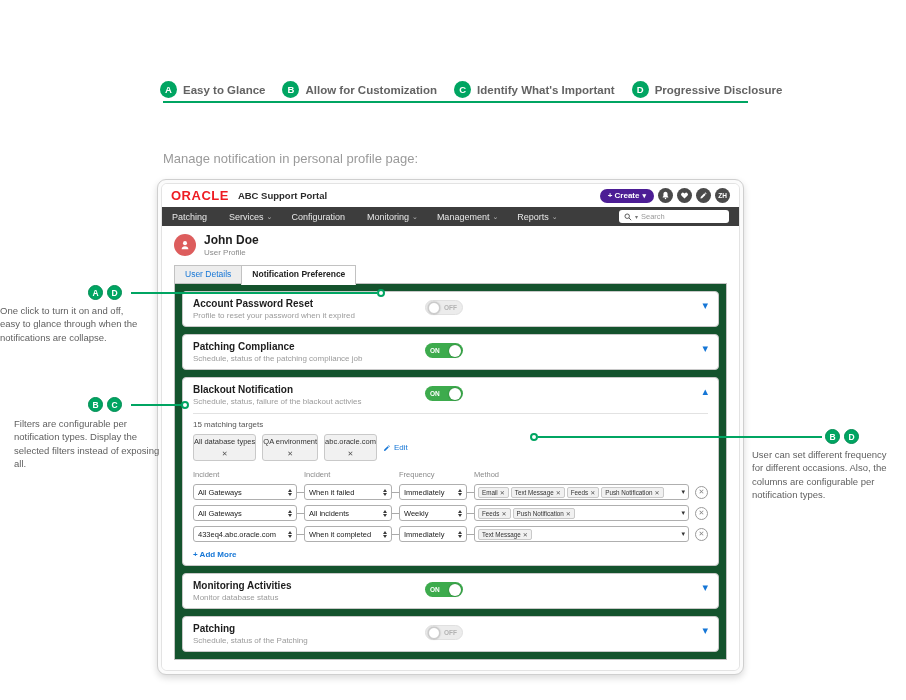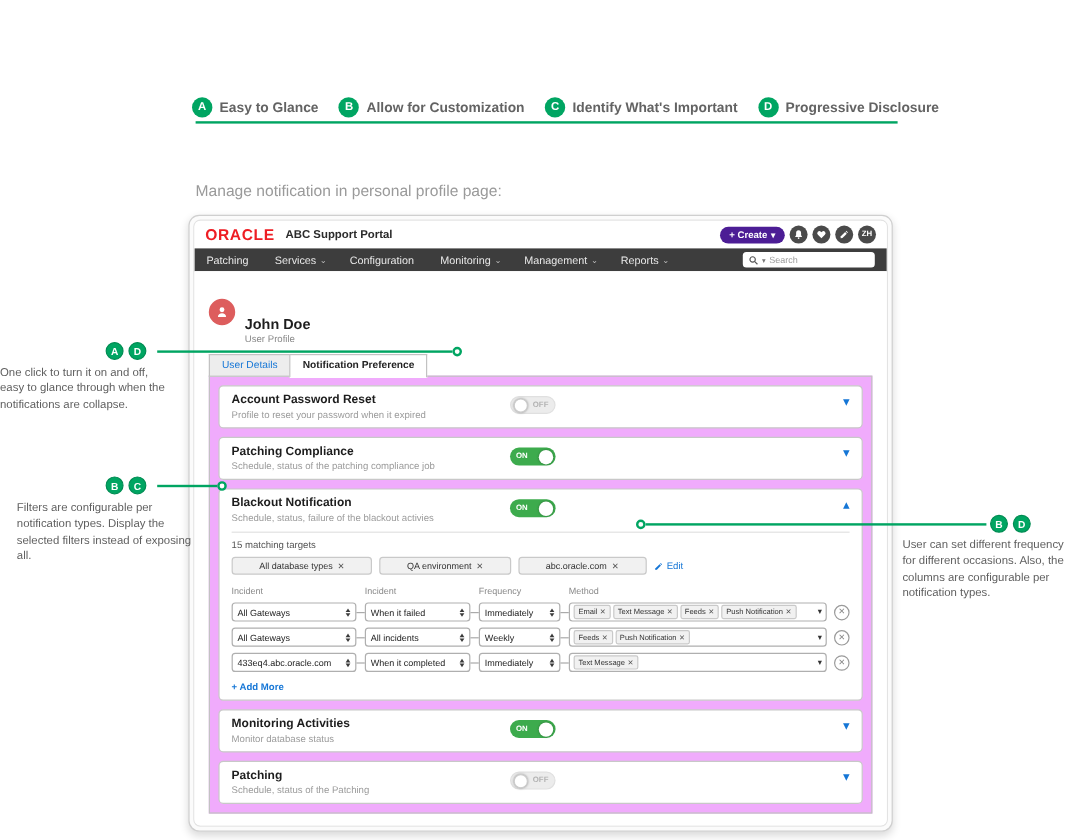--- a/index.html
+++ b/index.html
@@ -41,29 +41,29 @@
   .nav-caret { font-size:7px; color:#bdbdbd; }
   .nav-search { margin-left:auto; width:110px; height:13px; background:#fff; border-radius:3px;
     display:flex; align-items:center; gap:3px; padding:0 5px; }
   .search-caret { font-size:6px; color:#777; }
   .search-ph { font-size:7.5px; color:#9a9a9a; }
 
   .content { background:#fff; padding:7px 12px 10px; }
   .profile-row { display:flex; align-items:center; gap:8px; }
   .profile-avatar { width:22px; height:22px; border-radius:50%; background:#dd5d5d; display:flex;
     align-items:center; justify-content:center; }
-  .profile-name { font-size:12px; font-weight:bold; color:#1e1e1e;margin-top:30px; }
+  .profile-name { font-size:12px; font-weight:bold; color:#1e1e1e; }
   .profile-sub { font-size:8px; color:#8a8a8a; margin-top:1px; }
 
   .tabs { display:flex; margin-top:8px; position:relative; z-index:2; }
   .tab { font-size:8.5px; padding:3px 10px 4px; border:1px solid #c2c2c2; cursor:pointer; background:#ededed; }
   .tab.inactive { color:#1576d6; border-right:none; }
   .tab.active { background:#fff; color:#222; font-weight:bold; border-bottom:1px solid #fff; margin-bottom:-1px; }
 
-  .panel { border:1px solid #c2c2c2; background:#f0abfc; padding:7px; margin-top:-1px; }
+  .panel { border:1px solid #c2c2c2; background:#14532d; padding:7px; margin-top:-1px; }
 
   .card { position:relative; border:1px solid #c8c8c8; border-radius:4px; background:#fff;
     padding:6px 10px; margin-bottom:7px; min-height:34px; }
   .card:last-child { margin-bottom:0; }
   .card-title { font-size:10px; font-weight:bold; color:#1d1d1d; }
   .card-sub { font-size:8px; color:#9b9b9b; margin-top:2px; }
   .chev { position:absolute; right:10px; top:8px; font-size:11px; color:#1576d6; cursor:pointer; line-height:1; }
 
   .toggle { position:absolute; left:242px; top:8px; width:38px; height:15px; border-radius:8px;
     display:flex; align-items:center; padding:0 2px; cursor:pointer; }
@@ -74,21 +74,21 @@
   .toggle[data-state="off"] .tlabel { order:1; color:#b3b3b3; margin-left:4px; }
   .toggle[data-state="on"] { background:#3dab4d; justify-content:space-between; }
   .toggle[data-state="on"] .knob { order:1; background:#fff; }
   .toggle[data-state="on"] .tlabel { order:0; color:#fff; margin-left:3px; }
 
   
   .divider { border-top:1px solid #e2e2e2; margin-top:7px; }
   .targets { font-size:8px; color:#555; margin:6px 0 5px; }
   .chips-row { display:flex; align-items:center; gap:6px; }
   .chip { display:flex; align-items:center; gap:4px; background:#f1f1f1; border:1px solid #c9c9c9;
-    border-radius:3px; padding:2px 22px; font-size:7.5px; color:#333; }
+    border-radius:3px; padding:2px 0; font-size:7.5px; color:#333;flex-direction:column; }
   .chip-x { font-size:7px; color:#555; cursor:pointer; }
   .edit-link { display:flex; align-items:center; gap:3px; color:#1576d6; font-size:8px; cursor:pointer; }
 
   .cols-row { display:flex; margin-top:9px; font-size:7.5px; color:#8a8a8a; }
   .ch1 { width:111px; } .ch2 { width:95px; } .ch3 { width:75px; } .ch4 { flex:1; }
 
   .m-row { display:flex; align-items:center; margin-top:5px; }
   .sel { display:flex; align-items:center; border:1px solid #afafaf; border-radius:3px; height:16px;
     padding:0 4px; font-size:7.5px; color:#222; background:#fff; cursor:pointer; }
   .w1 { width:104px; } .w2 { width:88px; } .w3 { width:68px; }

